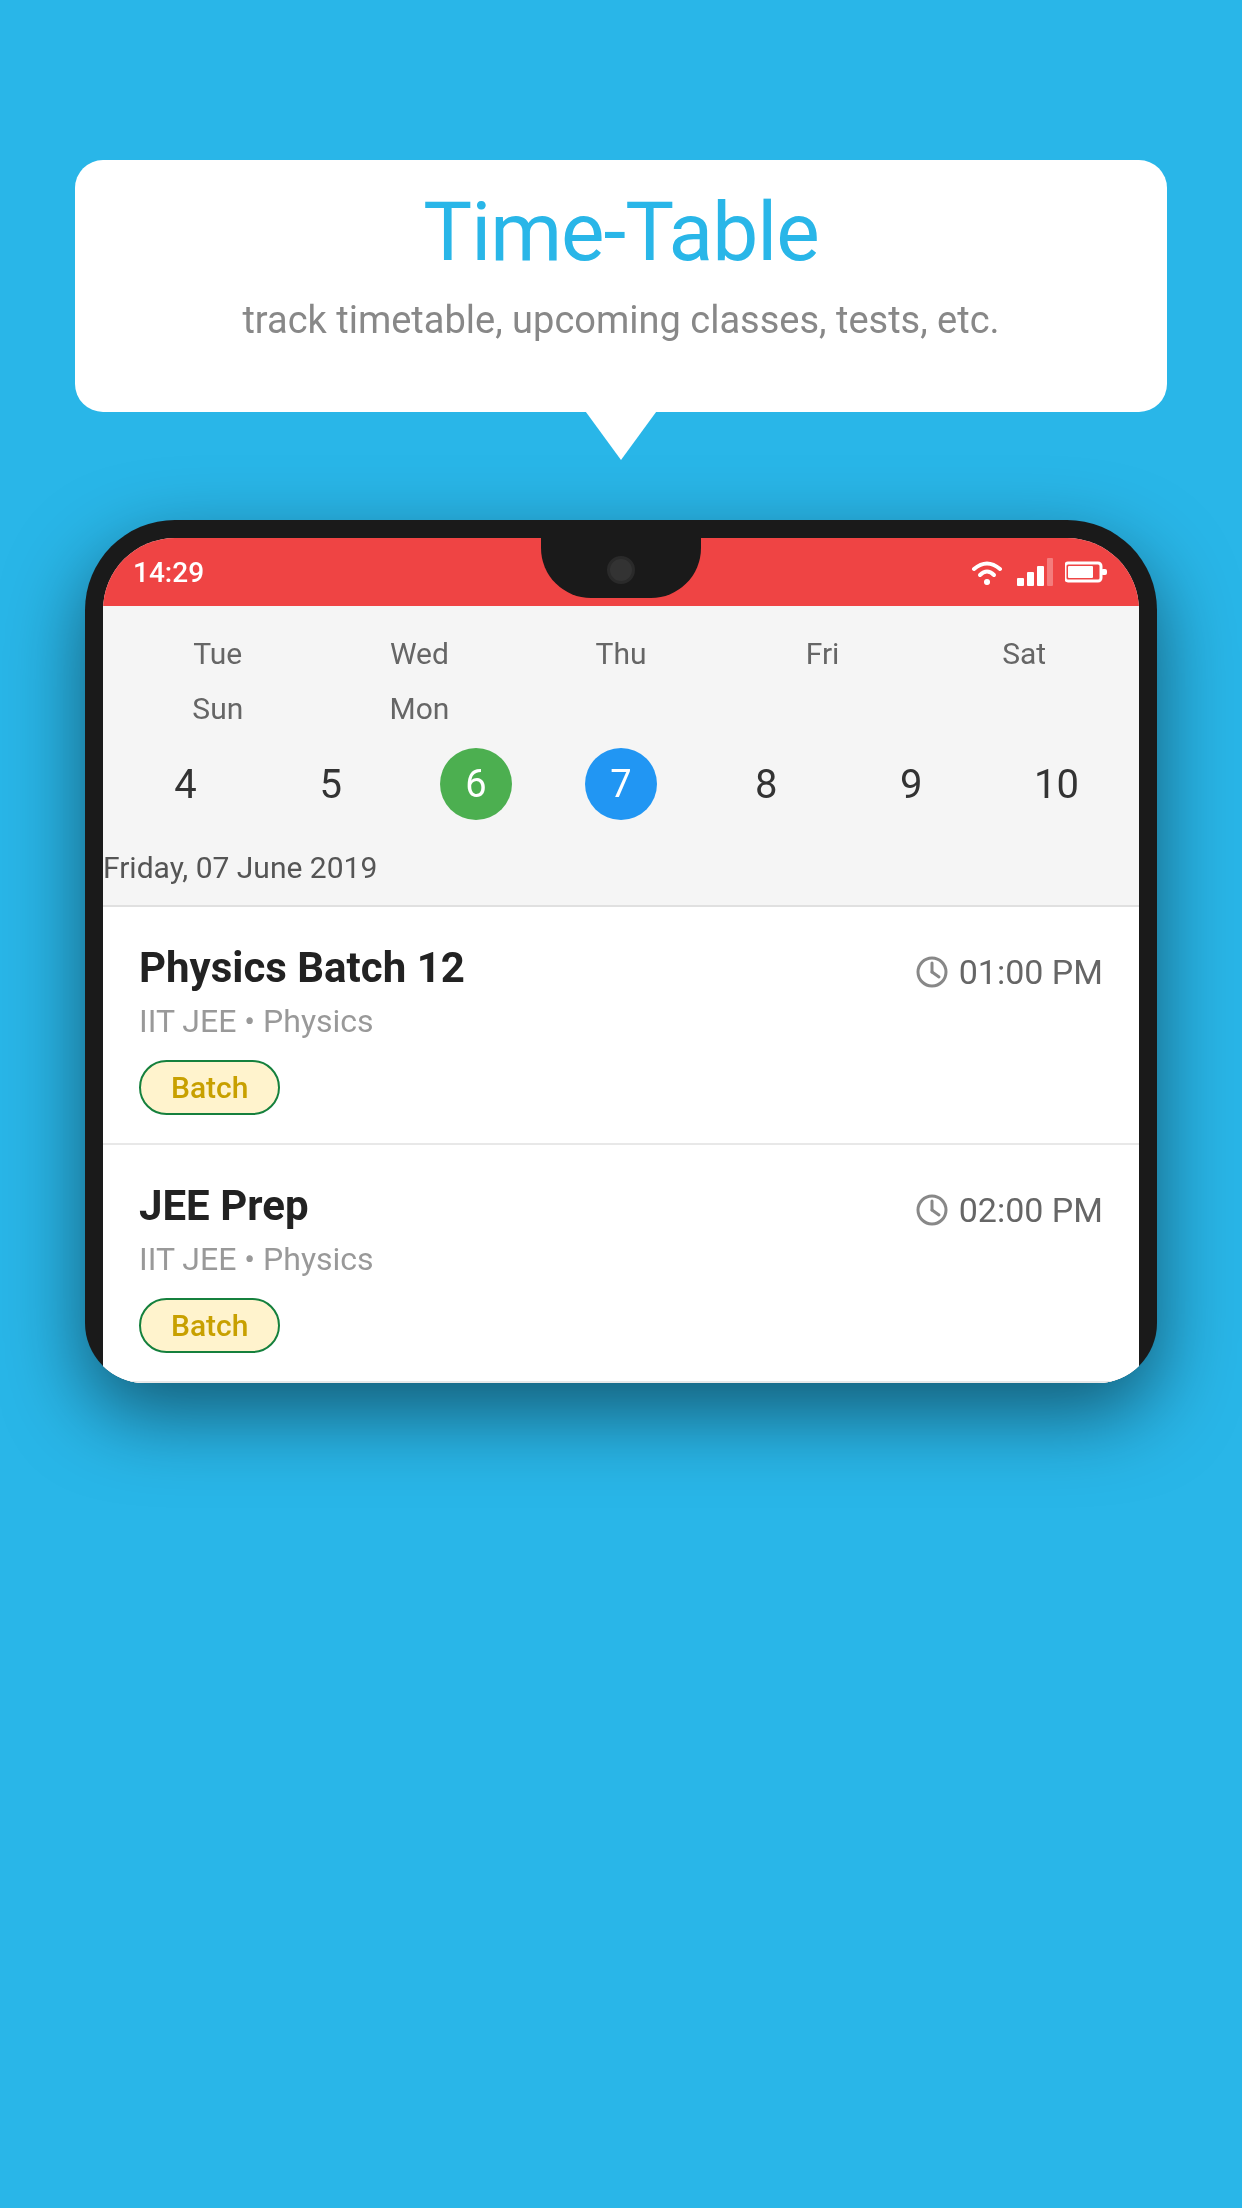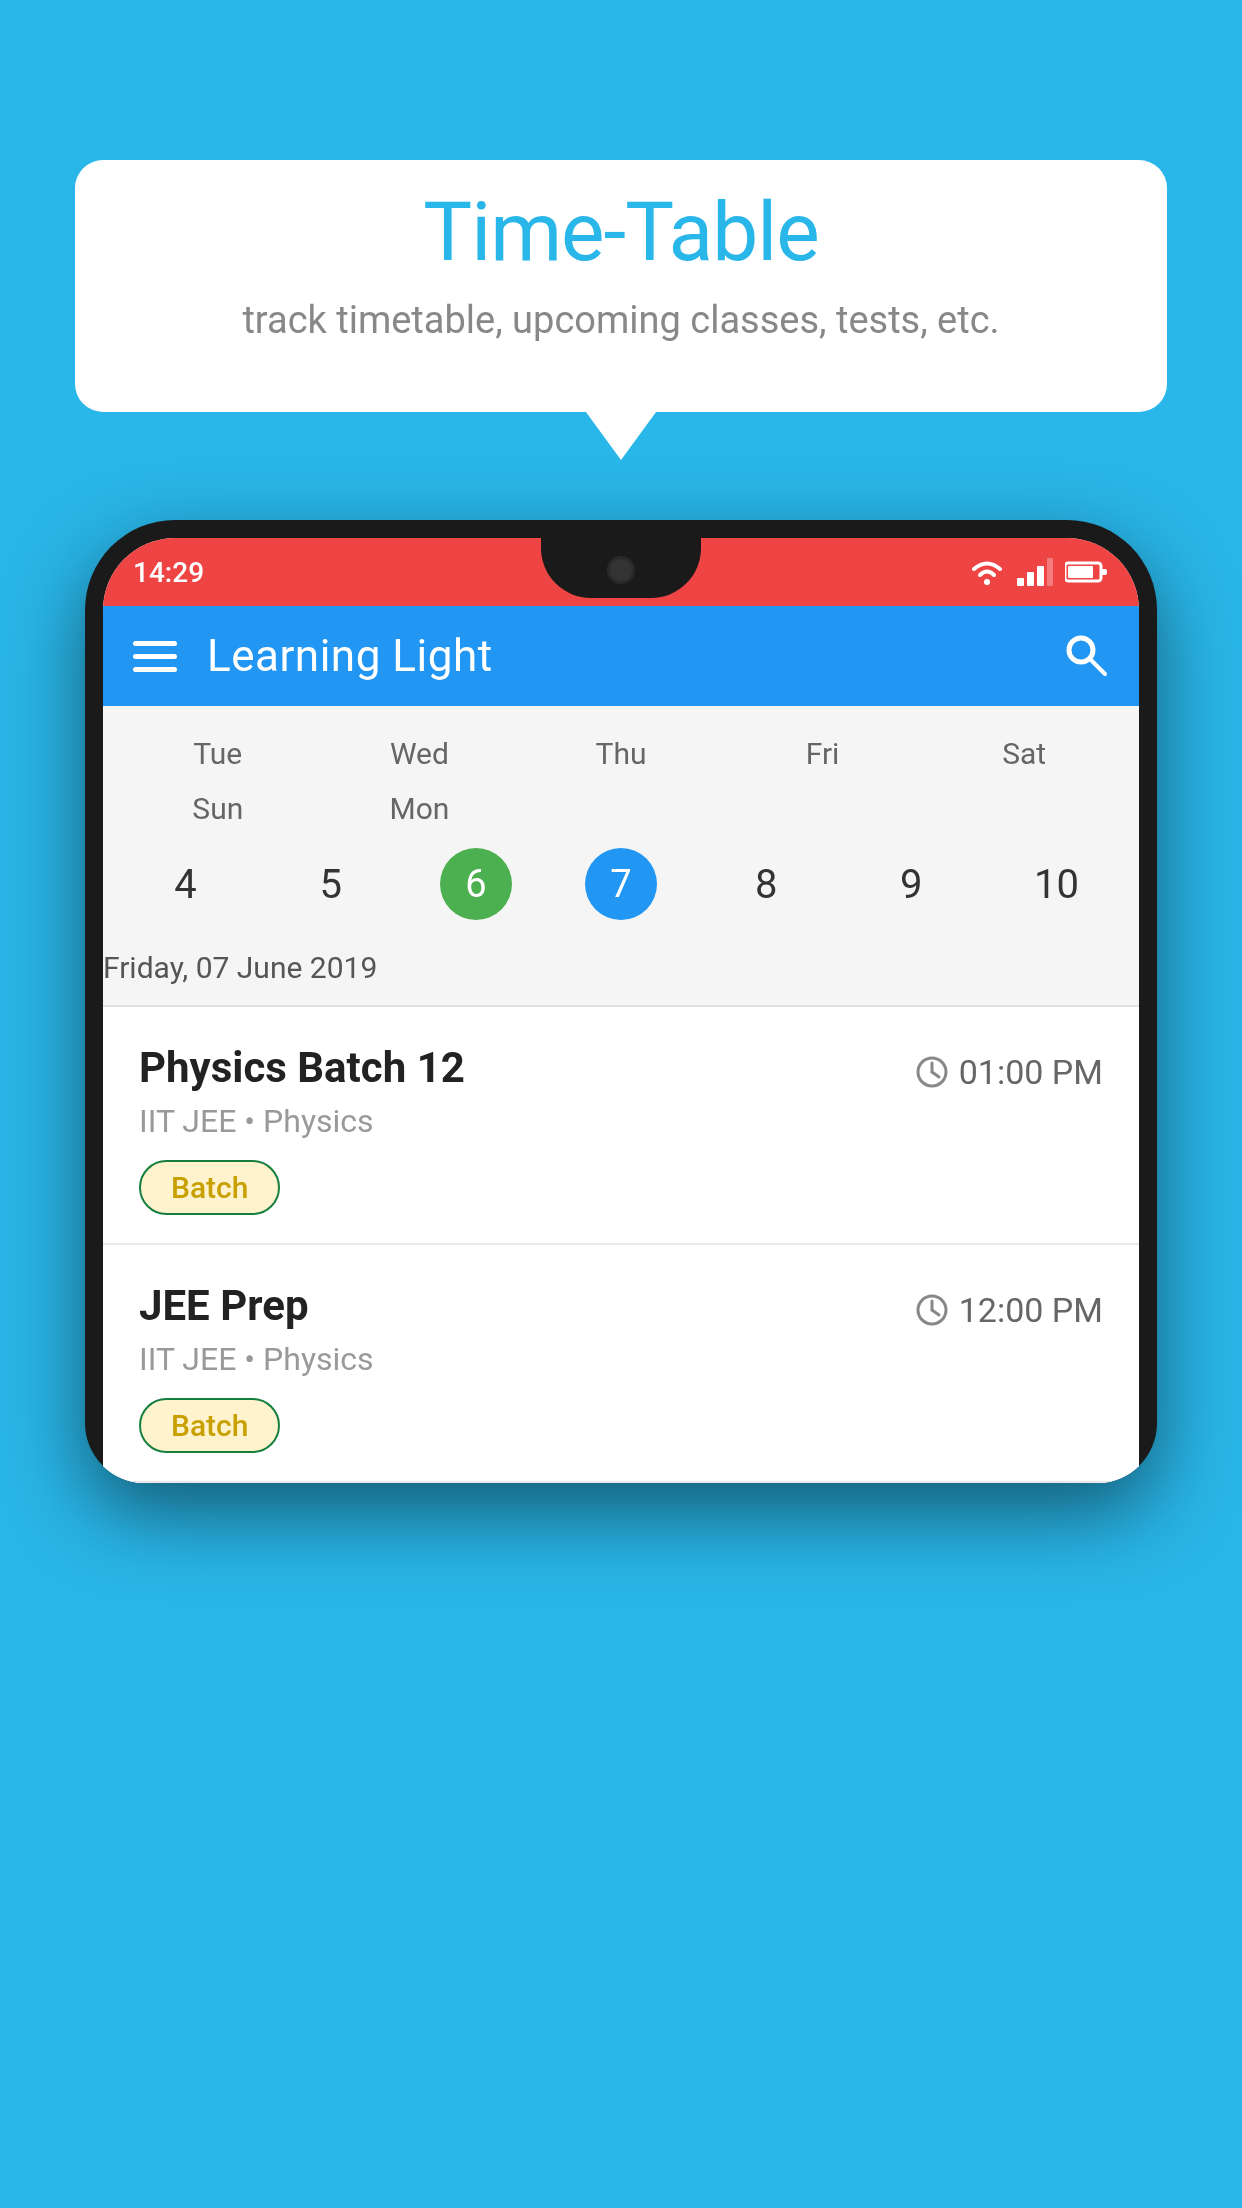--- a/index.html
+++ b/index.html
@@ -324,34 +324,20 @@
           </svg>
 
           <svg width="44" height="24" viewBox="0 0 44 24">
             <rect x="0" y="3" width="36" height="18" rx="3" ry="3" stroke="white" stroke-width="3" fill="none"></rect>
             <rect x="36" y="9" width="6" height="6" rx="2" fill="white"></rect>
             <rect x="3" y="6" width="25" height="12" rx="1" fill="white"></rect>
           </svg>
         </div>
       </div>
 
-      <div class="app-toolbar">
-        <div class="toolbar-hamburger">
-          <div class="hamburger-line"></div>
-          <div class="hamburger-line"></div>
-          <div class="hamburger-line"></div>
-        </div>
-        <div class="toolbar-title">Learning Light</div>
-        <div>
-          <svg class="toolbar-search" viewBox="0 0 48 48">
-            <circle cx="20" cy="20" r="12" class="search-svg" stroke="white" stroke-width="4" fill="none"></circle>
-            <line x1="30" y1="30" x2="44" y2="44" stroke="white" stroke-width="4" stroke-linecap="round"></line>
-          </svg>
-        </div>
-      </div>
 
       <div class="calendar-week">
         <div class="days-header">
           <div class="day-name">Tue</div>
           <div class="day-name">Wed</div>
           <div class="day-name">Thu</div>
           <div class="day-name">Fri</div>
           <div class="day-name">Sat</div>
           <div class="day-name">Sun</div>
           <div class="day-name">Mon</div>
@@ -389,21 +375,21 @@
 
         <div class="schedule-item">
           <div class="schedule-item-header">
             <div class="schedule-item-title">JEE Prep</div>
             <div class="schedule-item-time">
               <svg width="34" height="34" viewBox="0 0 34 34">
                 <circle cx="17" cy="17" r="14" stroke="#888" stroke-width="3" fill="none"></circle>
                 <line x1="17" y1="17" x2="17" y2="8" stroke="#888" stroke-width="3" stroke-linecap="round"></line>
                 <line x1="17" y1="17" x2="24" y2="22" stroke="#888" stroke-width="3" stroke-linecap="round"></line>
               </svg>
-              <span>12:00 PM</span>
+              <span>02:00 PM</span>
             </div>
           </div>
           <div class="schedule-item-sub">IIT JEE • Physics</div>
           <span class="batch-badge">Batch</span>
         </div>
 
 
       </div>
     </div>
   </div>

